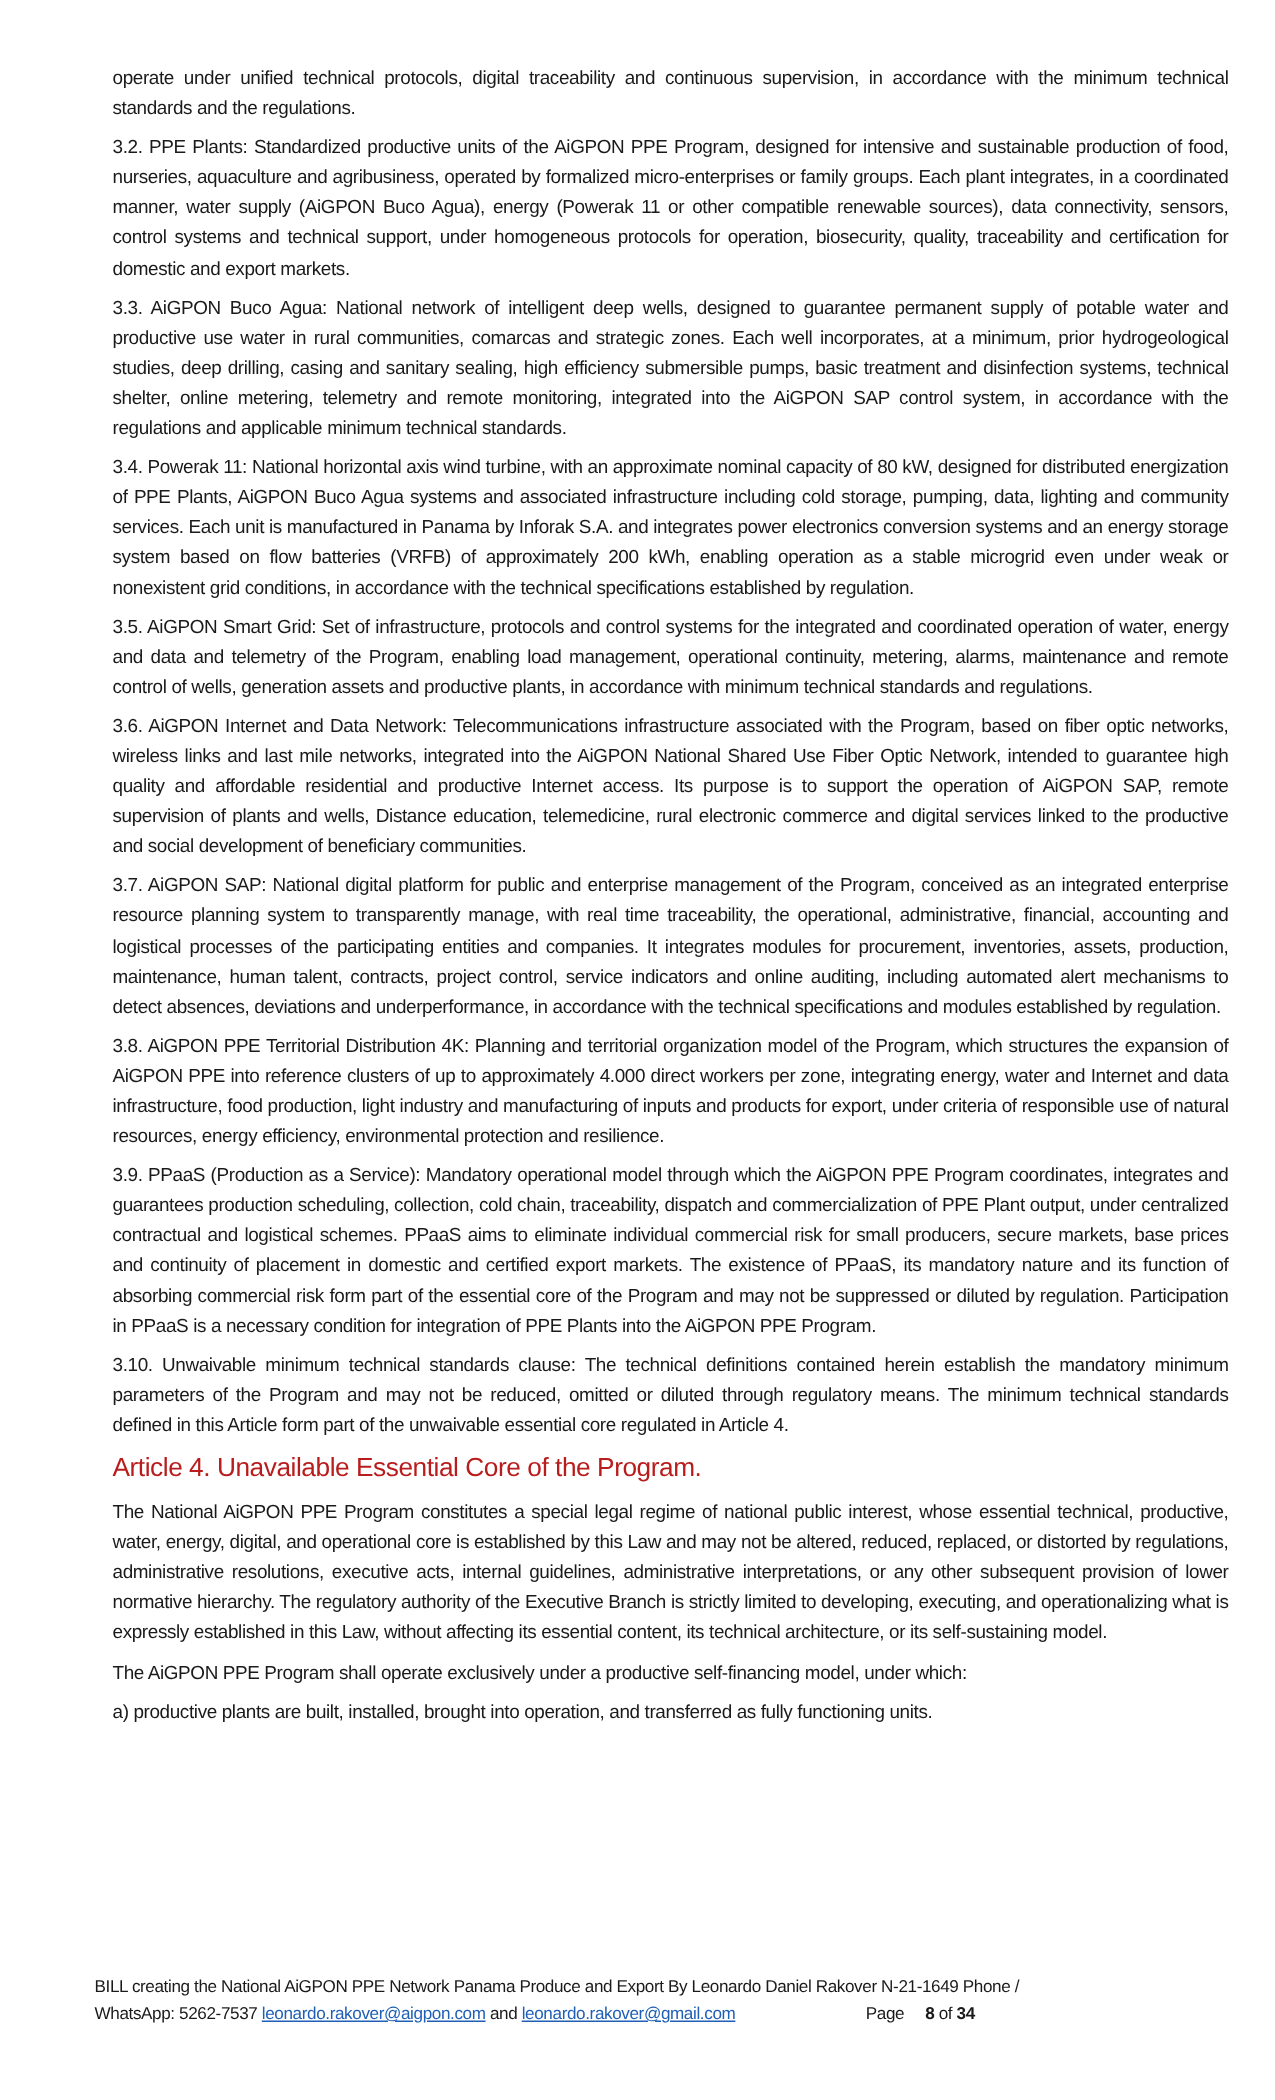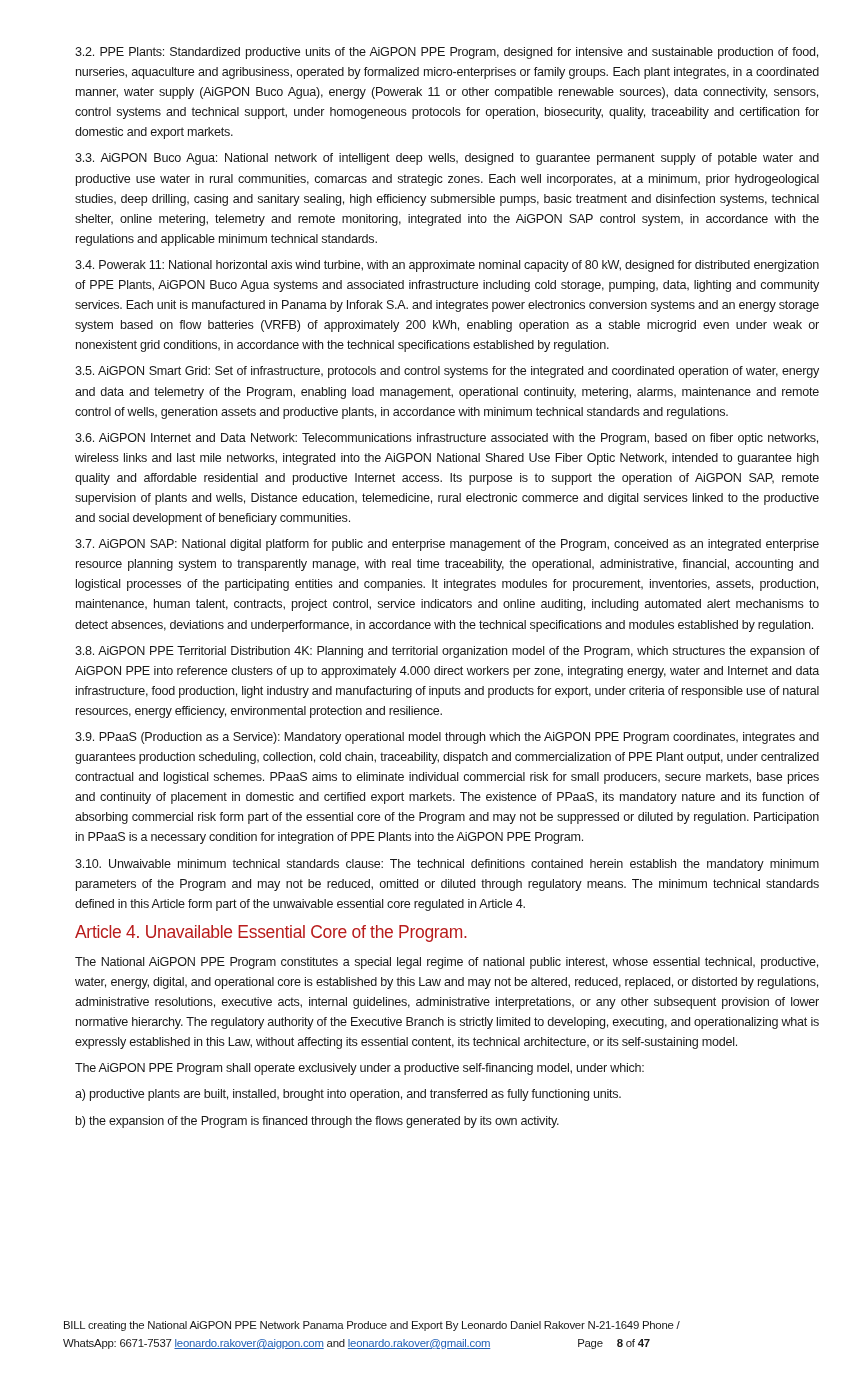--- a/index.html
+++ b/index.html
@@ -36,40 +36,40 @@
   }
   .footer a { color: #1f5fb5; text-decoration: underline; }
   .page-label { display: inline-block; margin-left: 84px; }
   .page-num { font-weight: bold; margin-left: 14px; }
   .page-total { font-weight: bold; }
 </style>
 </head>
 <body>
 
 <div class="page">
+  <p>operate under unified technical protocols, digital traceability and continuous supervision, in accordance with the minimum technical standards and the regulations.</p>
   <p>3.2. PPE Plants: Standardized productive units of the AiGPON PPE Program, designed for intensive and sustainable production of food, nurseries, aquaculture and agribusiness, operated by formalized micro-enterprises or family groups. Each plant integrates, in a coordinated manner, water supply (AiGPON Buco Agua), energy (Powerak 11 or other compatible renewable sources), data connectivity, sensors, control systems and technical support, under homogeneous protocols for operation, biosecurity, quality, traceability and certification for domestic and export markets.</p>
   <p>3.3. AiGPON Buco Agua: National network of intelligent deep wells, designed to guarantee permanent supply of potable water and productive use water in rural communities, comarcas and strategic zones. Each well incorporates, at a minimum, prior hydrogeological studies, deep drilling, casing and sanitary sealing, high efficiency submersible pumps, basic treatment and disinfection systems, technical shelter, online metering, telemetry and remote monitoring, integrated into the AiGPON SAP control system, in accordance with the regulations and applicable minimum technical standards.</p>
   <p>3.4. Powerak 11: National horizontal axis wind turbine, with an approximate nominal capacity of 80 kW, designed for distributed energization of PPE Plants, AiGPON Buco Agua systems and associated infrastructure including cold storage, pumping, data, lighting and community services. Each unit is manufactured in Panama by Inforak S.A. and integrates power electronics conversion systems and an energy storage system based on flow batteries (VRFB) of approximately 200 kWh, enabling operation as a stable microgrid even under weak or nonexistent grid conditions, in accordance with the technical specifications established by regulation.</p>
   <p>3.5. AiGPON Smart Grid: Set of infrastructure, protocols and control systems for the integrated and coordinated operation of water, energy and data and telemetry of the Program, enabling load management, operational continuity, metering, alarms, maintenance and remote control of wells, generation assets and productive plants, in accordance with minimum technical standards and regulations.</p>
   <p>3.6. AiGPON Internet and Data Network: Telecommunications infrastructure associated with the Program, based on fiber optic networks, wireless links and last mile networks, integrated into the AiGPON National Shared Use Fiber Optic Network, intended to guarantee high quality and affordable residential and productive Internet access. Its purpose is to support the operation of AiGPON SAP, remote supervision of plants and wells, Distance education, telemedicine, rural electronic commerce and digital services linked to the productive and social development of beneficiary communities.</p>
   <p>3.7. AiGPON SAP: National digital platform for public and enterprise management of the Program, conceived as an integrated enterprise resource planning system to transparently manage, with real time traceability, the operational, administrative, financial, accounting and logistical processes of the participating entities and companies. It integrates modules for procurement, inventories, assets, production, maintenance, human talent, contracts, project control, service indicators and online auditing, including automated alert mechanisms to detect absences, deviations and underperformance, in accordance with the technical specifications and modules established by regulation.</p>
   <p>3.8. AiGPON PPE Territorial Distribution 4K: Planning and territorial organization model of the Program, which structures the expansion of AiGPON PPE into reference clusters of up to approximately 4.000 direct workers per zone, integrating energy, water and Internet and data infrastructure, food production, light industry and manufacturing of inputs and products for export, under criteria of responsible use of natural resources, energy efficiency, environmental protection and resilience.</p>
   <p>3.9. PPaaS (Production as a Service): Mandatory operational model through which the AiGPON PPE Program coordinates, integrates and guarantees production scheduling, collection, cold chain, traceability, dispatch and commercialization of PPE Plant output, under centralized contractual and logistical schemes. PPaaS aims to eliminate individual commercial risk for small producers, secure markets, base prices and continuity of placement in domestic and certified export markets. The existence of PPaaS, its mandatory nature and its function of absorbing commercial risk form part of the essential core of the Program and may not be suppressed or diluted by regulation. Participation in PPaaS is a necessary condition for integration of PPE Plants into the AiGPON PPE Program.</p>
   <p>3.10. Unwaivable minimum technical standards clause: The technical definitions contained herein establish the mandatory minimum parameters of the Program and may not be reduced, omitted or diluted through regulatory means. The minimum technical standards defined in this Article form part of the unwaivable essential core regulated in Article 4.</p>
 
   <div class="heading">Article 4. Unavailable Essential Core of the Program.</div>
 
   <p>The National AiGPON PPE Program constitutes a special legal regime of national public interest, whose essential technical, productive, water, energy, digital, and operational core is established by this Law and may not be altered, reduced, replaced, or distorted by regulations, administrative resolutions, executive acts, internal guidelines, administrative interpretations, or any other subsequent provision of lower normative hierarchy. The regulatory authority of the Executive Branch is strictly limited to developing, executing, and operationalizing what is expressly established in this Law, without affecting its essential content, its technical architecture, or its self-sustaining model.</p>
   <p>The AiGPON PPE Program shall operate exclusively under a productive self-financing model, under which:</p>
 
   <div class="list-block">
     <p class="list-item">a) productive plants are built, installed, brought into operation, and transferred as fully functioning units.</p>
-    <p class="list-item">b) the expansion of the Program is financed through the flows generated by its own activity.</p>
   </div>
 </div>
 
 <div class="footer">
   <div>BILL creating the National AiGPON PPE Network Panama Produce and Export  By Leonardo Daniel Rakover N-21-1649 Phone /</div>
   <div>
-    <span>WhatsApp: 6671-7537 </span><a style="color: rgb(31, 95, 181);">leonardo.rakover@aigpon.com</a><span> and </span><a style="color: rgb(31, 95, 181);">leonardo.rakover@gmail.com</a>
-    <span class="page-label">Page</span><span class="page-num">8</span><span> of </span><span class="page-total">47</span>
+    <span>WhatsApp: 5262-7537 </span><a style="color: rgb(31, 95, 181);">leonardo.rakover@aigpon.com</a><span> and </span><a style="color: rgb(31, 95, 181);">leonardo.rakover@gmail.com</a>
+    <span class="page-label">Page</span><span class="page-num">8</span><span> of </span><span class="page-total">34</span>
   </div>
 </div>
 
 </body></html>

